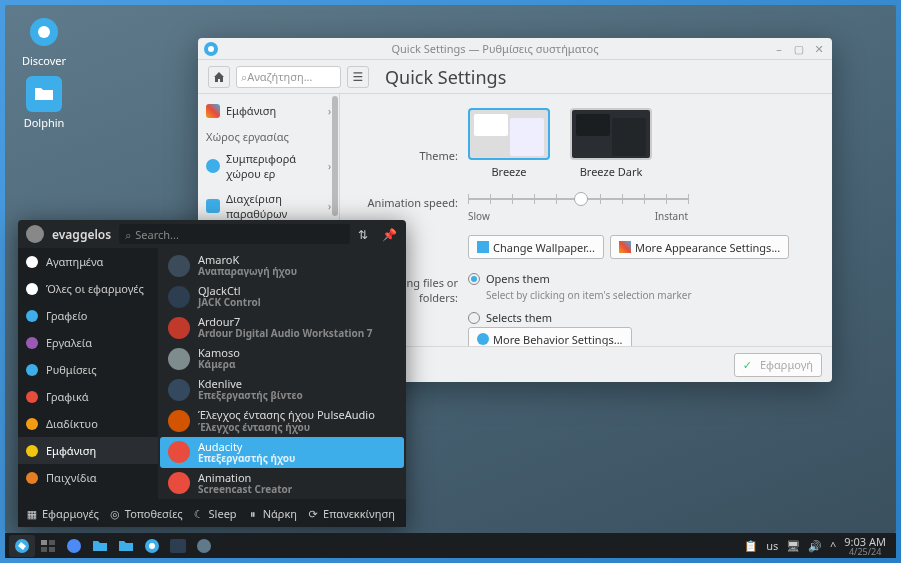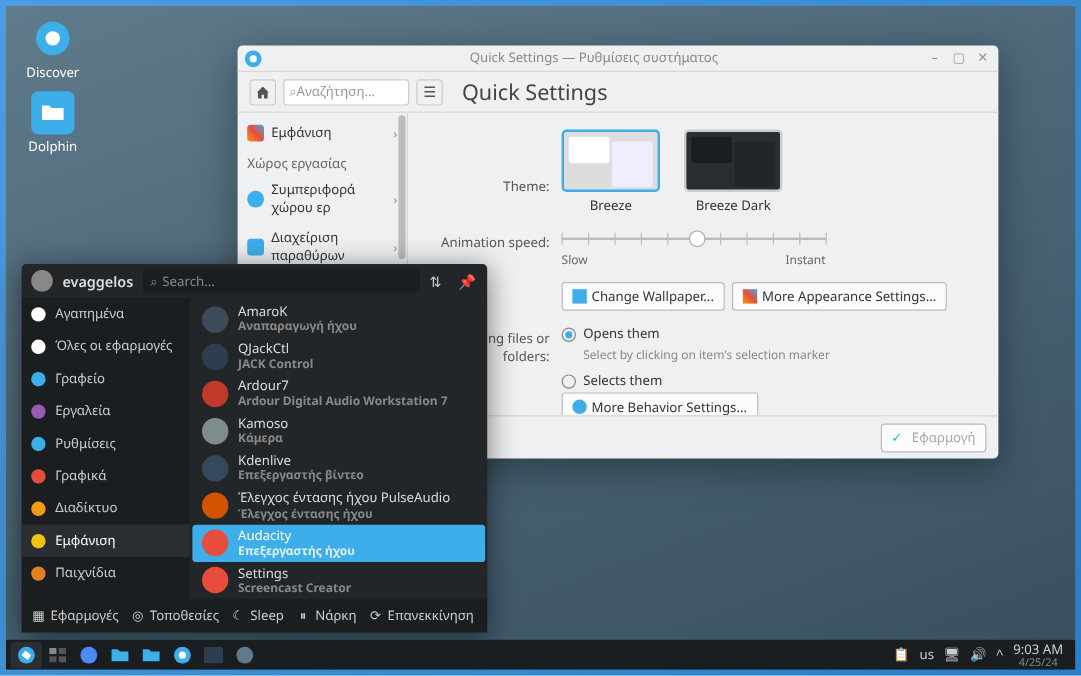--- a/index.html
+++ b/index.html
@@ -353,21 +353,21 @@
           <div class="l-app sel">
             <div class="ai" style="background:#e74c3c"></div>
             <div class="at">
               <div class="an">Audacity</div>
               <div class="ad">Επεξεργαστής ήχου</div>
             </div>
           </div>
           <div class="l-app">
             <div class="ai" style="background:#e74c3c"></div>
             <div class="at">
-              <div class="an">Settings</div>
+              <div class="an">Animation</div>
               <div class="ad">Screencast Creator</div>
             </div>
           </div>
           <div class="l-app"></div>
         </div>
     </div>
     <div class="l-foot" id="lfoot">
         <div class="fb">
           <span class="fi">▦</span>
           <span>Εφαρμογές</span>

